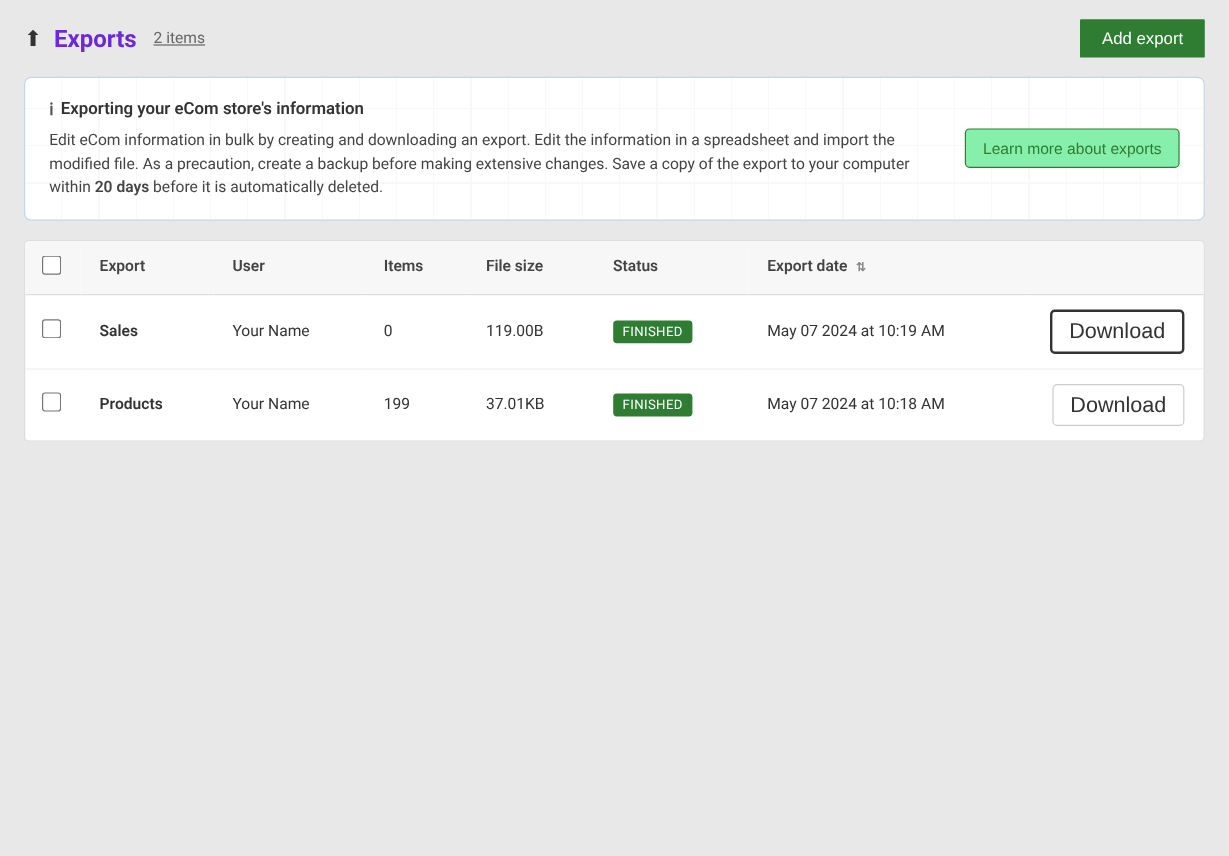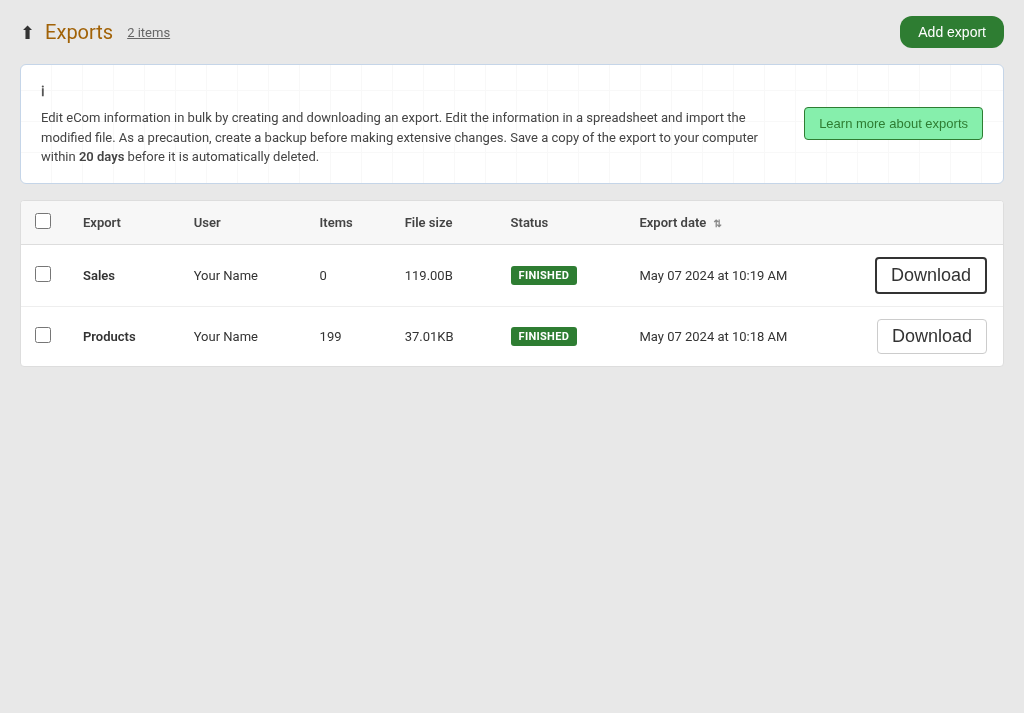--- a/index.html
+++ b/index.html
@@ -38,36 +38,36 @@
       gap: 10px;
     }
 
     .export-icon {
       font-size: 18px;
       color: #333;
     }
 
     .page-title {
       font-size: 20px;
-      font-weight: 400;
-      color: #a16207;
+      font-weight: 700;
+      color: #6d28d9;
     }
 
     .item-count-badge {
       font-size: 13px;
       color: #666;
       margin-left: 4px;
       text-decoration: underline;
     }
 
     .add-export-button {
       background-color: #2e7d32;
       color: white;
       border: none;
-      border-radius: 12px;
+      border-radius: 1px;
       padding: 8px 18px;
       font-size: 14px;
       font-weight: 500;
       cursor: pointer;
     }
 
     
     .info-banner {
       background: #fff;
       border: 1px solid #c5d5e8;
@@ -211,21 +211,21 @@
 
     .export-name {
       font-weight: 600;
     }
 
     .status-badge {
       display: inline-block;
       background: #2e7d32;
       color: white;
       font-size: 11px;
-      font-weight: 700;
+      font-weight: 400;
       padding: 3px 8px;
       border-radius: 3px;
       letter-spacing: 0.3px;
     }
 
     .download-button {
       background: white;
       color: #333;
       border: 1px solid #ccc;
       border-radius: 4px;
@@ -265,20 +265,21 @@
       <span class="item-count-badge">2 items</span>
     </div>
     <button class="add-export-button">Add export</button>
   </div>
 
   <div class="info-banner">
     <div class="info-banner-bg"></div>
     <div class="info-banner-content">
       <div class="info-banner-title">
         <span class="info-icon">ℹ</span>
+        <span>Exporting your eCom store's information</span>
       </div>
       <div class="info-banner-text">
         <span>Edit eCom information in bulk by creating and downloading an export. Edit the information in a spreadsheet and import the modified file. As a precaution, create a backup before making extensive changes. Save a copy of the export to your computer within </span><strong>20 days</strong><span> before it is automatically deleted.</span>
       </div>
     </div>
     <button class="learn-more-button">Learn more about exports</button>
   </div>
 
   <div class="table-container">
     <table>

